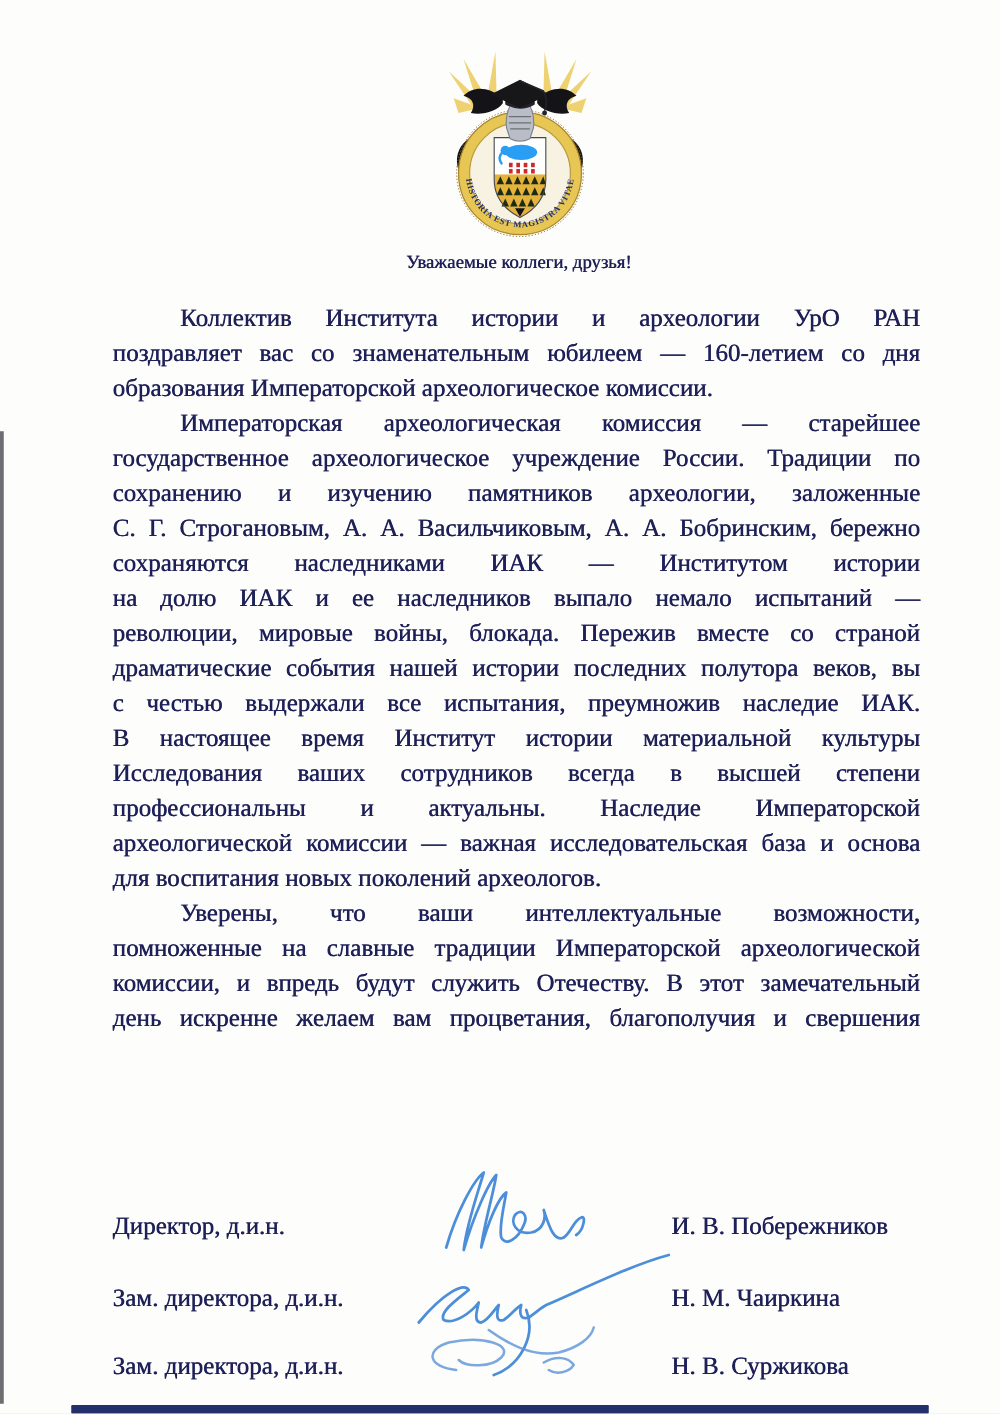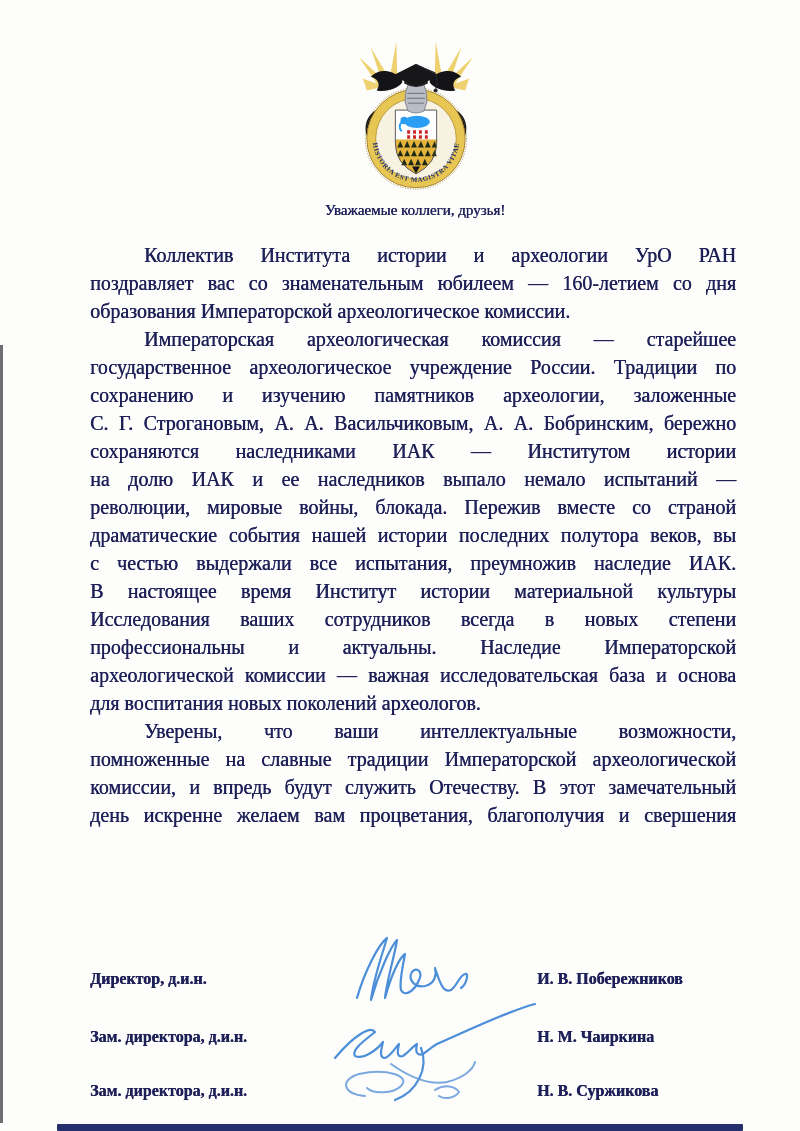--- a/index.html
+++ b/index.html
@@ -14,21 +14,21 @@
   }
   .body-text{
     position:absolute;top:241px;left:90px;right:64px;
     font-size:20px;line-height:28px;text-shadow:0.4px 0 currentColor;
   }
   .line{text-align:justify;text-align-last:justify;height:28px;overflow:visible;}
   .line.last{text-align-last:left;}
   .line.first{text-indent:54px;}
   .sigrow{
     position:absolute;left:90px;right:58px;display:flex;
-    justify-content:space-between;font-size:16px;text-shadow:0.4px 0 currentColor;font-weight:bold;
+    justify-content:space-between;font-size:20px;text-shadow:0.4px 0 currentColor;
   }
   .sigrow .sig-name{width:205px;text-align:left;}
   .emblem{position:absolute;left:357px;top:34px;width:118px;height:160px;}
   .sig-ink{position:absolute;left:295px;top:928px;width:270px;height:200px;pointer-events:none;}
   .scan-left{
     position:absolute;left:0;top:345px;width:3px;height:778px;
     background:#3c3c44;opacity:.75;
   }
   .scan-bottom{
     position:absolute;left:57px;bottom:0;width:686px;height:7px;
@@ -140,21 +140,21 @@
       <div class="line first">Императорская археологическая комиссия — старейшее</div>
       <div class="line">государственное археологическое учреждение России. Традиции по</div>
       <div class="line">сохранению и изучению памятников археологии, заложенные</div>
       <div class="line">С. Г. Строгановым, А. А. Васильчиковым, А. А. Бобринским, бережно</div>
       <div class="line">сохраняются наследниками ИАК — Институтом истории</div>
       <div class="line">на долю ИАК и ее наследников выпало немало испытаний —</div>
       <div class="line">революции, мировые войны, блокада. Пережив вместе со страной</div>
       <div class="line">драматические события нашей истории последних полутора веков, вы</div>
       <div class="line">с честью выдержали все испытания, преумножив наследие ИАК.</div>
       <div class="line">В настоящее время Институт истории материальной культуры</div>
-      <div class="line">Исследования ваших сотрудников всегда в новых степени</div>
+      <div class="line">Исследования ваших сотрудников всегда в высшей степени</div>
       <div class="line">профессиональны и актуальны. Наследие Императорской</div>
       <div class="line">археологической комиссии — важная исследовательская база и основа</div>
       <div class="line last">для воспитания новых поколений археологов.</div>
     </div>
     <div>
       <div class="line first">Уверены, что ваши интеллектуальные возможности,</div>
       <div class="line">помноженные на славные традиции Императорской археологической</div>
       <div class="line">комиссии, и впредь будут служить Отечеству. В этот замечательный</div>
       <div class="line">день искренне желаем вам процветания, благополучия и свершения</div>
     </div>

